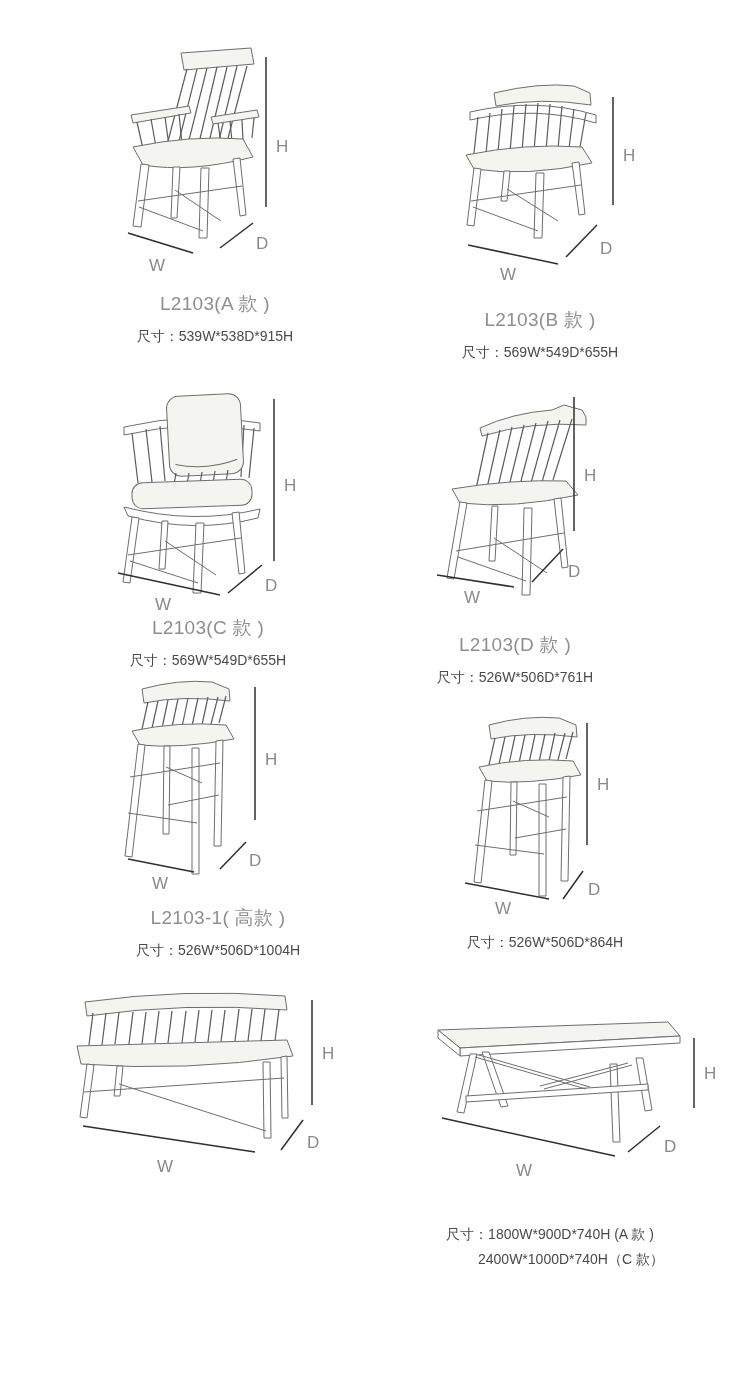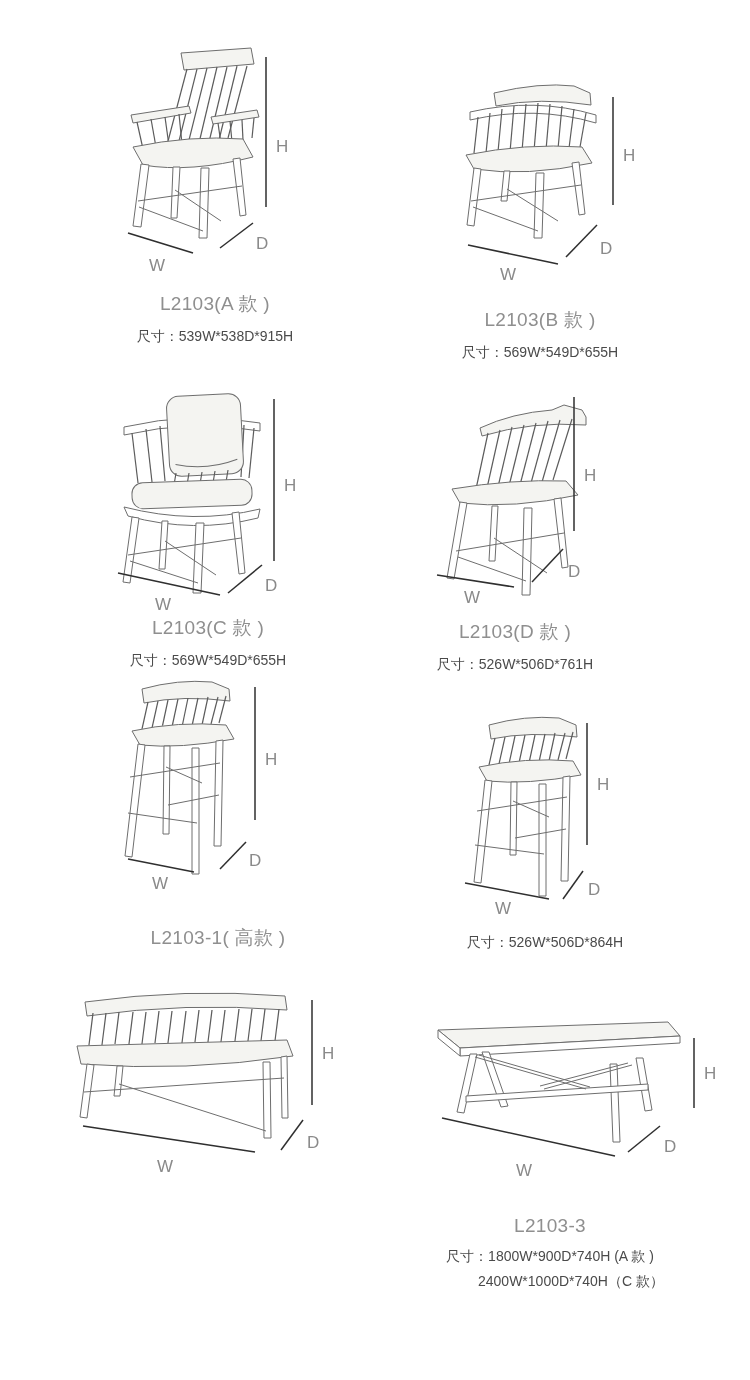--- a/index.html
+++ b/index.html
@@ -200,21 +200,21 @@
       </g>
       <g>
         <line class="dim" x1="172" y1="14" x2="172" y2="148"></line>
         <text class="dimtxt" x="182" y="98">H</text>
         <line class="dim" x1="35" y1="192" x2="112" y2="204"></line>
         <text class="dimtxt" text-anchor="middle" x="70" y="220">W</text>
         <line class="dim" x1="130" y1="199" x2="161" y2="166"></line>
         <text class="dimtxt" x="166" y="194">D</text>
       </g>
     </svg>
-    <div class="caption" style="top:236px">
+    <div class="caption" style="top:249px">
       <div class="pname">L2103(D 款 )</div>
       <div class="pdims">
         <div>尺寸：526W*506D*761H</div>
       </div>
     </div>
   </div>
 
   <div class="cell" style="left:78px;top:673px;width:280px;height:330px">
     <svg class="fig" style="left:0" width="280" height="238" viewBox="0 0 280 238">
       <g>
@@ -242,22 +242,25 @@
       </g>
       <g>
         <line class="dim" x1="177" y1="14" x2="177" y2="147"></line>
         <text class="dimtxt" x="187" y="92">H</text>
         <line class="dim" x1="50" y1="186" x2="116" y2="199"></line>
         <text class="dimtxt" text-anchor="middle" x="82" y="216">W</text>
         <line class="dim" x1="142" y1="196" x2="168" y2="169"></line>
         <text class="dimtxt" x="171" y="193">D</text>
       </g>
     </svg>
-    <div class="caption" style="top:252px">
+    <div class="caption" style="top:232px">
       <div class="pname">L2103-1( 高款 )</div>
+      <div class="pdims">
+        <div>尺寸：526W*506D*1004H</div>
+      </div>
     </div>
   </div>
 
   <div class="cell" style="left:405px;top:673px;width:280px;height:330px">
     <svg class="fig" style="left:20px" width="280" height="244" viewBox="0 0 280 244">
       <g>
         <path class="sh" d="M64,52 Q100,42 134,45 L151,52 L152,64 Q105,58 66,66 Z"></path>
         <line class="sp" x1="70" y1="65" x2="64" y2="92"></line>
         <line class="sp" x1="80" y1="64" x2="74" y2="91"></line>
         <line class="sp" x1="90" y1="63" x2="84" y2="91"></line>
@@ -356,21 +359,20 @@
       <g>
         <line class="dim" x1="282" y1="58" x2="282" y2="128"></line>
         <text class="dimtxt" x="292" y="99">H</text>
         <line class="dim" x1="30" y1="138" x2="203" y2="176"></line>
         <text class="dimtxt" text-anchor="middle" x="112" y="196">W</text>
         <line class="dim" x1="216" y1="172" x2="248" y2="146"></line>
         <text class="dimtxt" x="252" y="172">D</text>
       </g>
     </svg>
     <div class="caption" style="top:235px">
-      <div class="pname">L2103-3</div>
       <div class="pdims">
         <div class="pdims-left">
           <div>尺寸：1800W*900D*740H (A 款 )</div>
           <div class="ind">2400W*1000D*740H（C 款）</div>
         </div>
       </div>
     </div>
   </div>
 
 </div>

